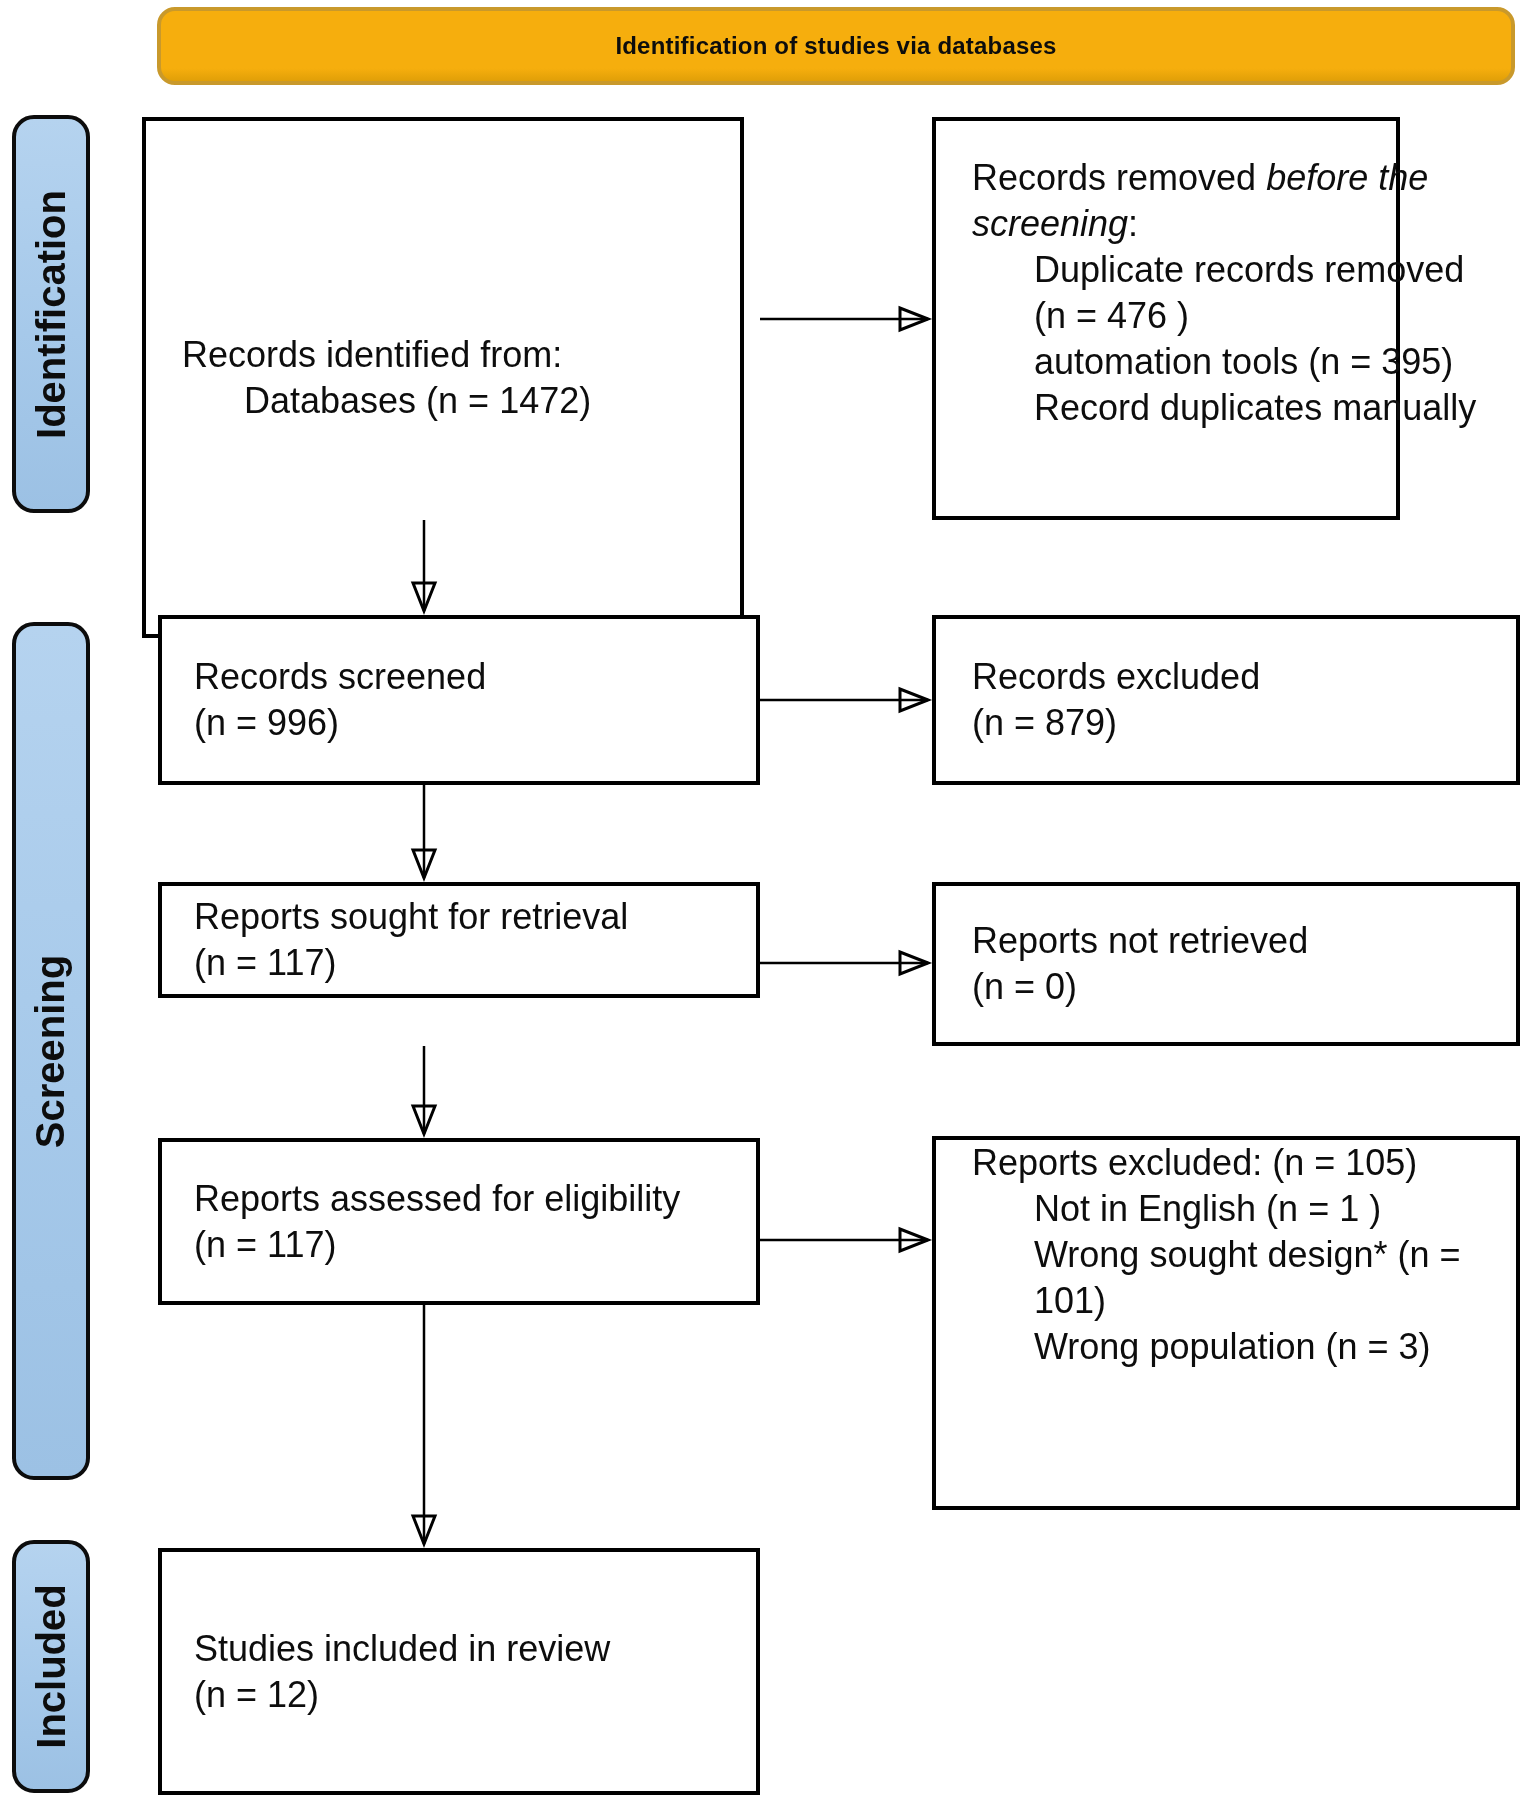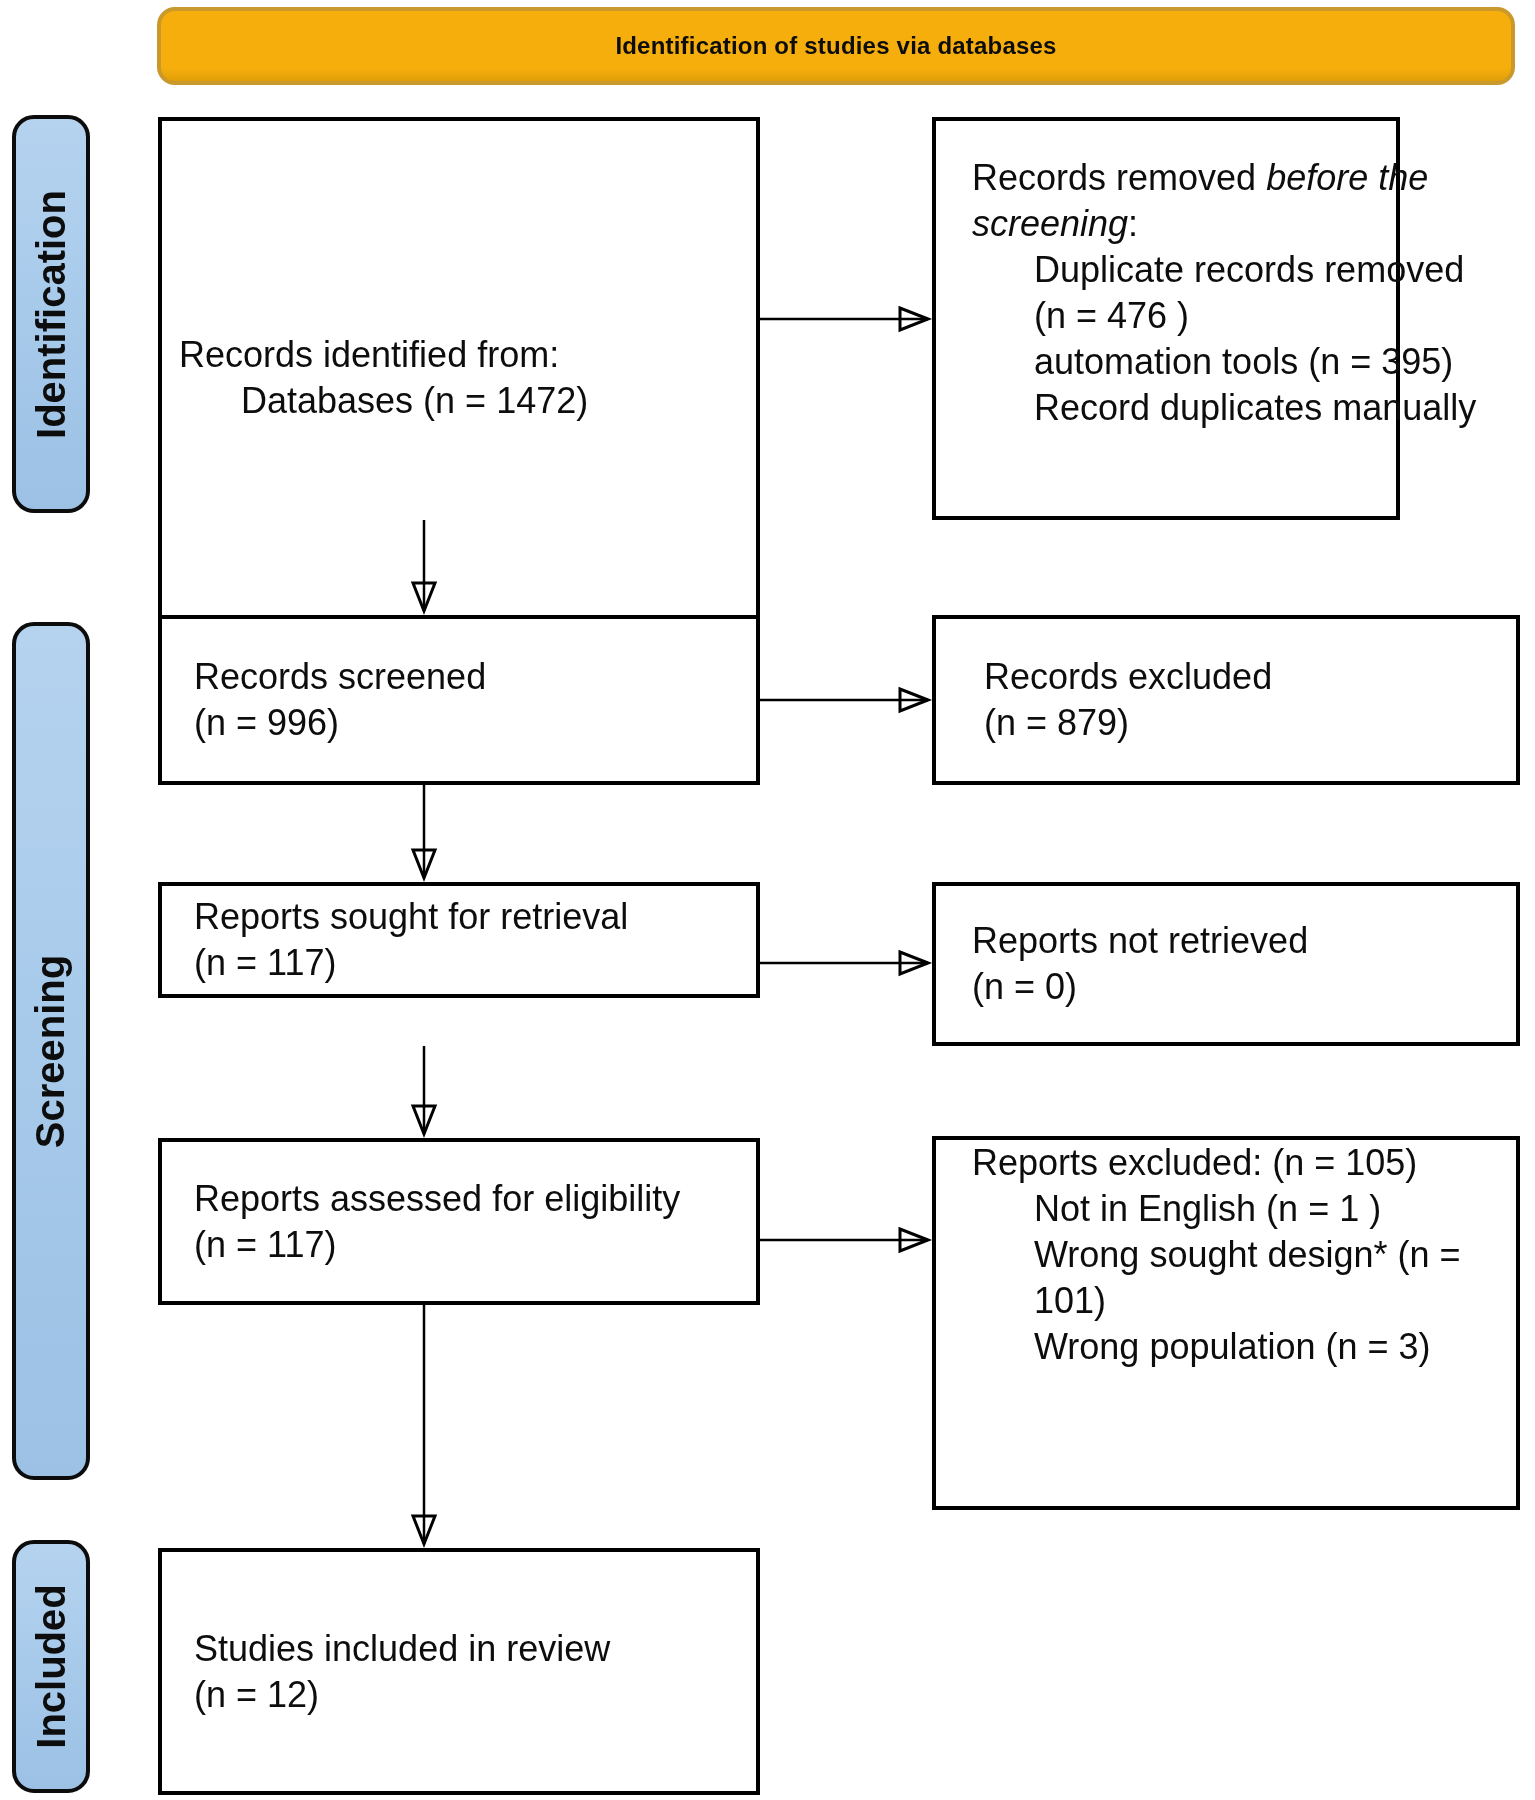--- a/index.html
+++ b/index.html
@@ -43,24 +43,24 @@
     position:absolute;
     background:#ffffff;
     border:4px solid var(--box-border);
     box-sizing:border-box;
     display:flex;flex-direction:column;justify-content:center;
     font-size:36px;line-height:46px;
   }
   .box .line{white-space:nowrap;}
   .box .line.indent-1{margin-left:62px;}
   .box .it{font-style:italic;}
-  .box-identified   {left:158px;top:117px;width:602px;height:521px;padding-left:17px;}
+  .box-identified   {left:142px;top:117px;width:602px;height:521px;padding-left:36px;}
   .box-removed      {left:932px;top:117px;width:468px;height:403px;padding-left:36px;justify-content:flex-start;padding-top:34px;}
   .box-screened     {left:158px;top:615px;width:602px;height:170px;padding-left:32px;}
-  .box-excluded     {left:932px;top:615px;width:588px;height:170px;padding-left:48px;}
+  .box-excluded     {left:932px;top:615px;width:588px;height:170px;padding-left:36px;}
   .box-sought       {left:158px;top:882px;width:602px;height:116px;padding-left:32px;}
   .box-notretrieved {left:932px;top:882px;width:588px;height:164px;padding-left:36px;}
   .box-assessed     {left:158px;top:1138px;width:602px;height:167px;padding-left:32px;}
   .box-repexcluded  {left:932px;top:1136px;width:588px;height:374px;padding-left:36px;justify-content:flex-start;}
   .box-included     {left:158px;top:1548px;width:602px;height:247px;padding-left:32px;}
   
   .arrows{position:absolute;left:0;top:0;pointer-events:none;}
   .arrows line{stroke:#000;stroke-width:2.5;}
   .arrows path{stroke:#000;stroke-width:3;fill:none;}
 </style>

